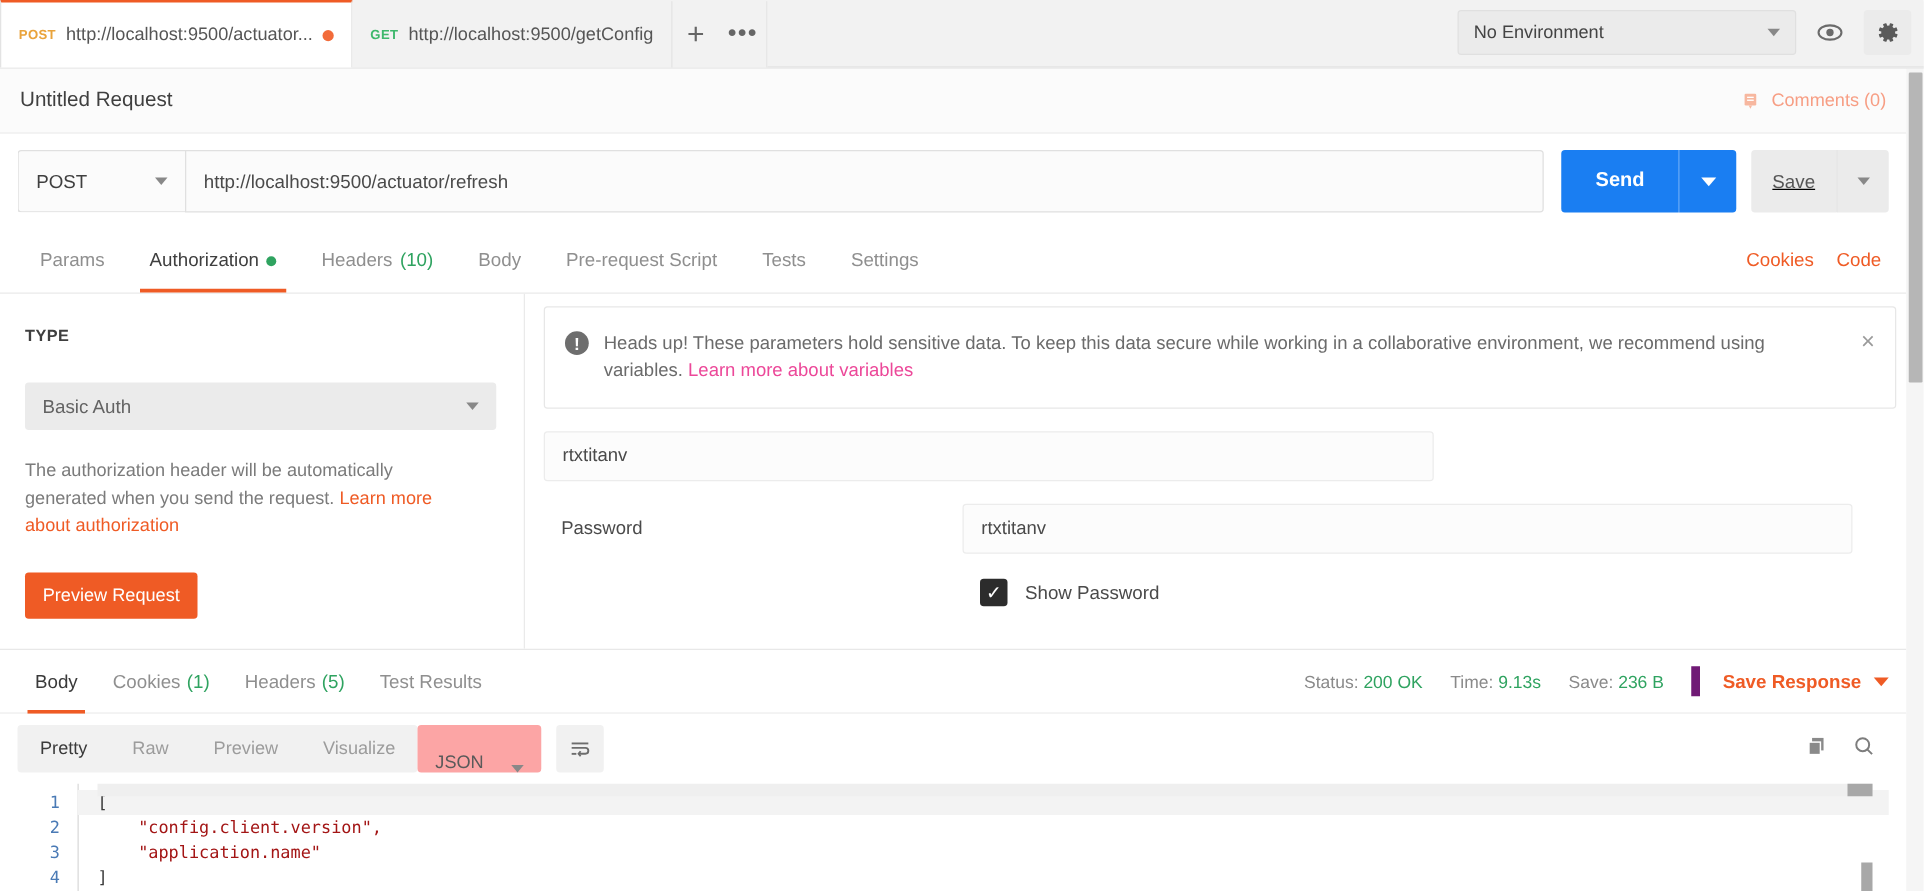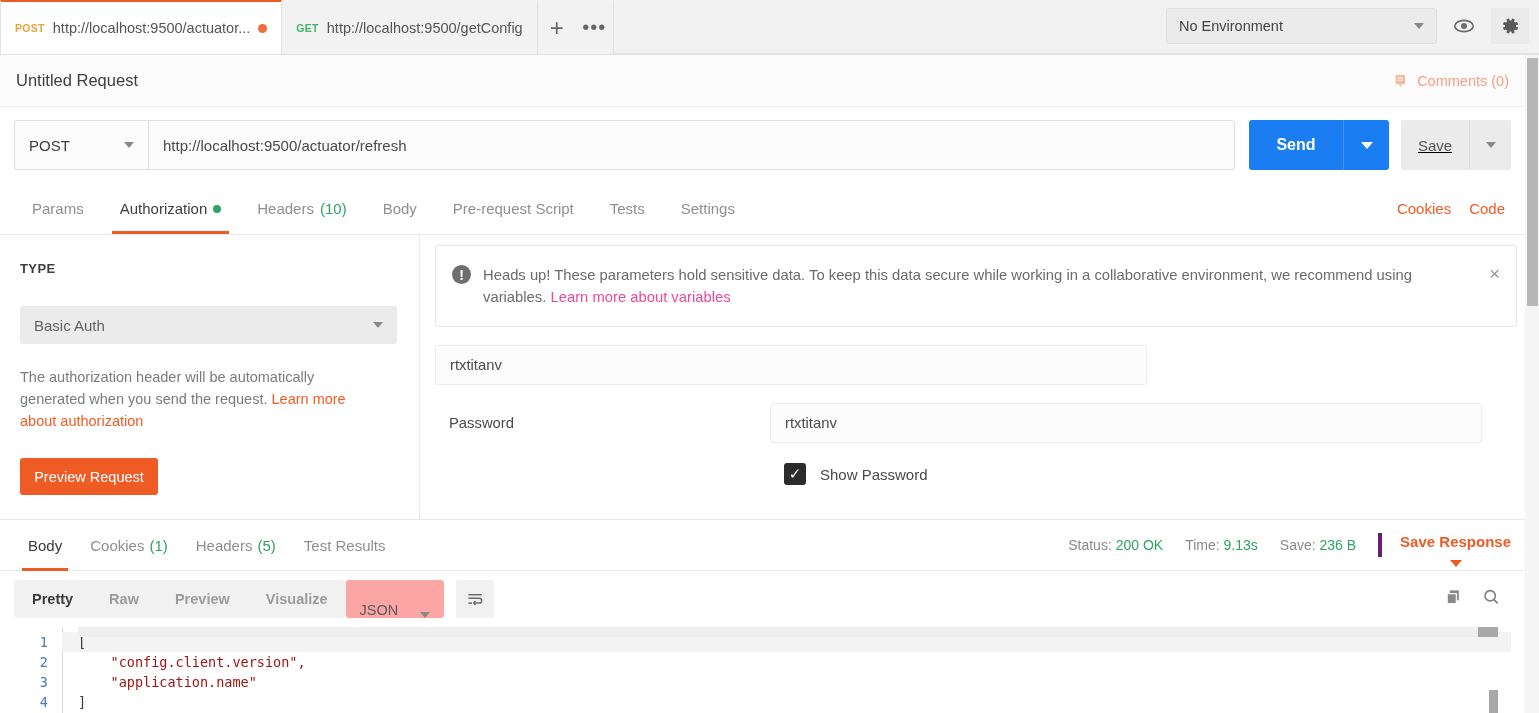--- a/index.html
+++ b/index.html
@@ -182,28 +182,28 @@
   .rsp-tab {
     height: 51px; display: flex; align-items: center; gap: 5px; padding: 0 14px;
     font-size: 15px; color: #8f8f8f; cursor: pointer; position: relative;
   }
   .rsp-tab.active { color: #3a3a3a; }
   .rsp-tab.active::after { content:""; position:absolute; left:8px; right:8px; bottom:0; height:3px; background:#ef5b25; }
   .rsp-tab .cnt { color: #2fa360; }
   .rsp-meta { margin-left: auto; display: flex; align-items: center; gap: 22px; font-size: 14px; }
   .rsp-meta .lbl { color: #8a8a8a; }
   .rsp-meta .val { color: #2fa360; }
-  .save-resp { display:flex; align-items:center; gap:10px; color:#ef5b25; font-size:15px; font-weight:bold; cursor:pointer; padding-left:18px; border-left:4px solid #701a75; height:24px;flex-direction:column;}
+  .save-resp { display:flex; align-items:center; gap:10px; color:#ef5b25; font-size:15px; font-weight:bold; cursor:pointer; padding-left:18px; border-left:7px solid #701a75; height:24px;}
   .caret-o { width:0;height:0;border-left:6px solid transparent;border-right:6px solid transparent;border-top:7px solid #ef5b25; }
 
   .viewbar {
     position: absolute; left: 0; top: 571px; width: 1525px; height: 56px;
     display: flex; align-items: center; padding: 0 14px; background:#fff;
   }
-  .seg { display: flex; background: #f1f1f1; border-radius: 3px; height: 38px; align-items: center; font-weight: bold; }
+  .seg { display: flex; background: #f1f1f1; border-radius: 3px; height: 38px; align-items: center; }
   .seg div { padding: 0 18px; font-size: 14.5px; color: #9c9c9c; cursor: pointer; line-height: 38px; }
   .seg div.active { color: #3a3a3a; }
   .fmt-sel {
     height: 38px; background: #fca5a5; border-radius: 3px; display: flex;
     align-items: flex-end; gap: 22px; padding: 0 14px; font-size: 14.5px; color: #5a5a5a; cursor: pointer;
   }
   .wrap-btn {
     margin-left: 12px; width: 38px; height: 38px; background: #f1f1f1; border-radius: 3px;
     display: flex; align-items: center; justify-content: center; cursor: pointer;
   }

